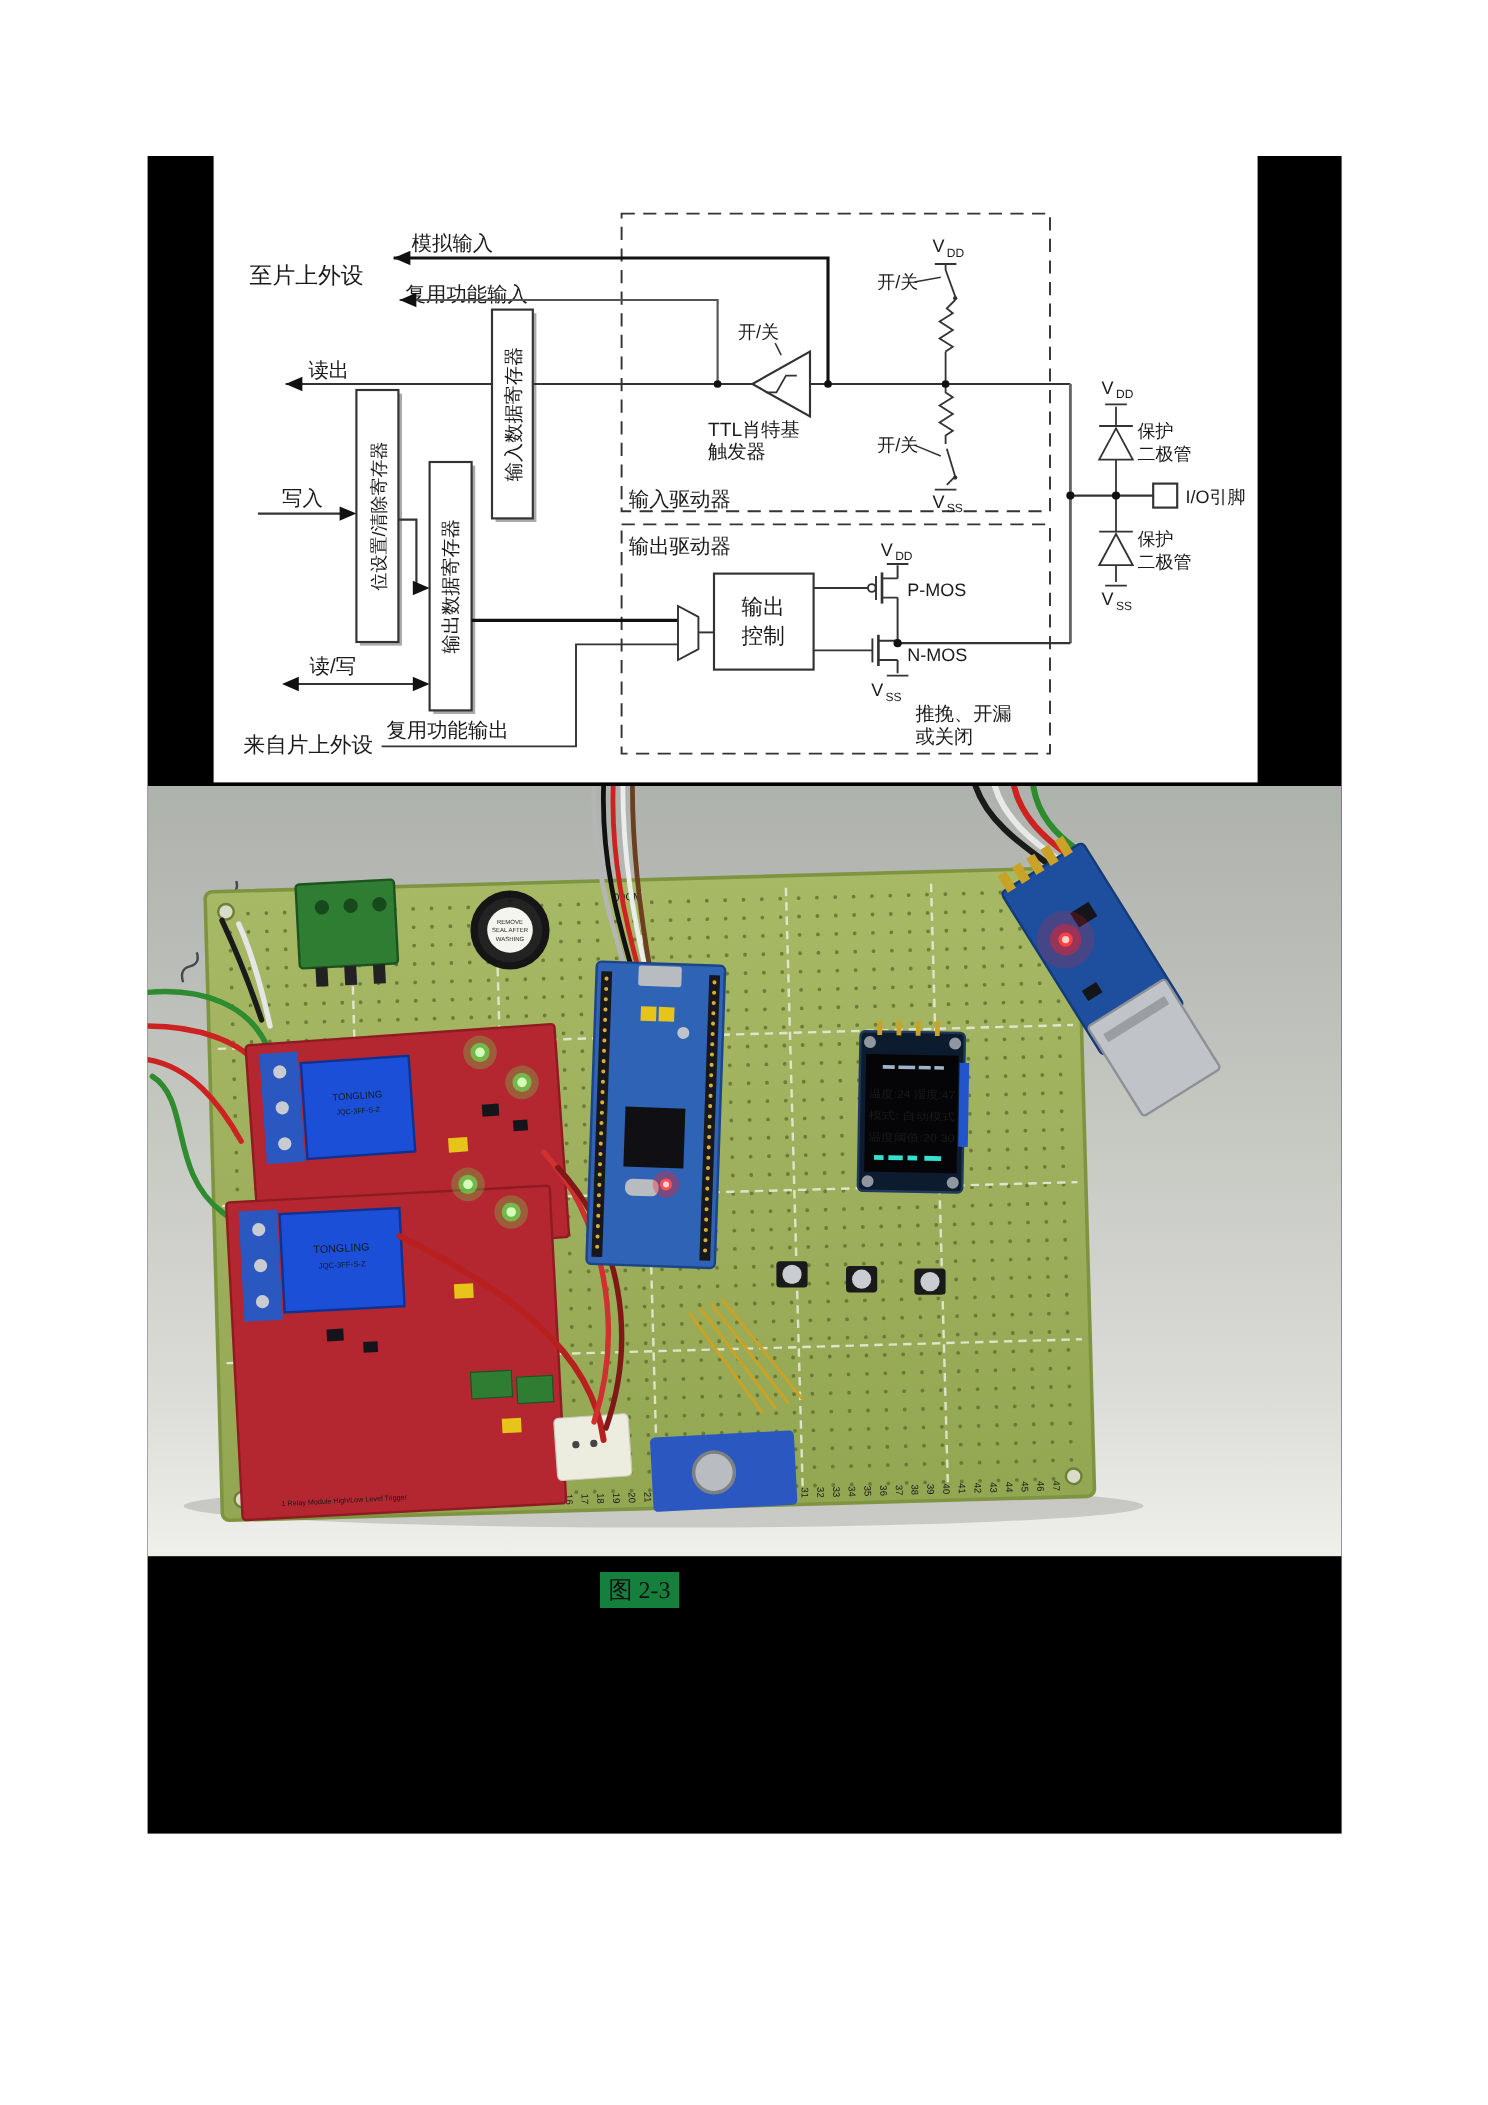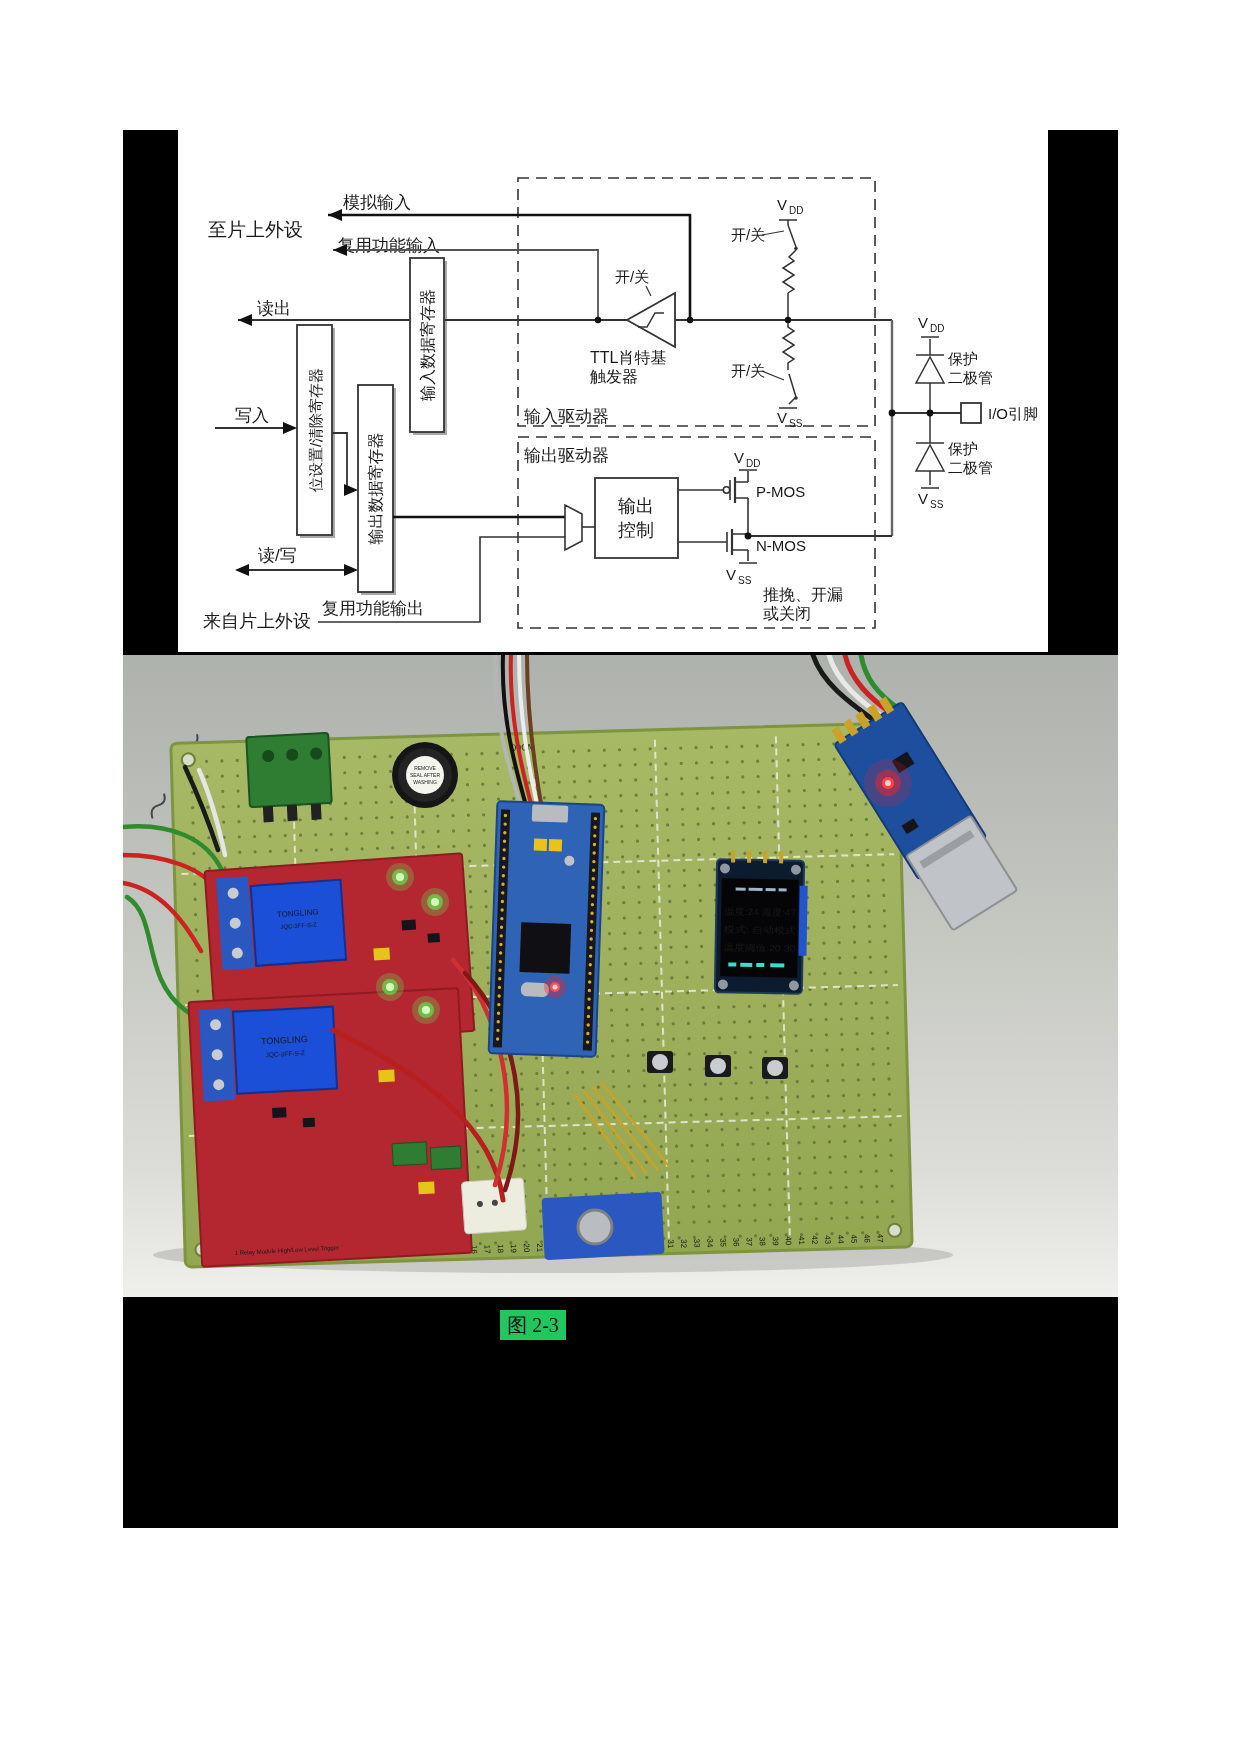--- a/index.html
+++ b/index.html
@@ -1,21 +1,21 @@
 <!DOCTYPE html>
 <html><head>
 <meta charset="utf-8">
 <style>
   html,body{margin:0;padding:0;background:#ffffff;}
   .page{position:relative;width:1240px;height:1754px;background:#fff;overflow:hidden;
         font-family:"Liberation Sans",sans-serif;}
   .frame{position:absolute;left:123px;top:130px;width:995px;height:1398px;background:#000;}
   .diagram-panel{position:absolute;left:55px;top:0;width:870px;height:522px;background:#fff;}
   .photo-panel{position:absolute;left:0;top:525px;width:995px;height:642px;}
-  .caption-box{position:absolute;left:377px;top:1180px;width:66px;height:30px;background:#22c55e;
+  .caption-box{position:absolute;left:377px;top:1180px;width:66px;height:30px;background:#15803d;
         display:flex;align-items:center;justify-content:center;
         font-family:"Liberation Serif",serif;font-size:20px;color:#111;}
   svg text{font-family:"Liberation Sans",sans-serif;fill:#1a1a1a;}
   .dgt{font-size:17px;}
   .sub{font-size:10px;}
 </style>
 </head>
 <body>
 
 <div class="page">

